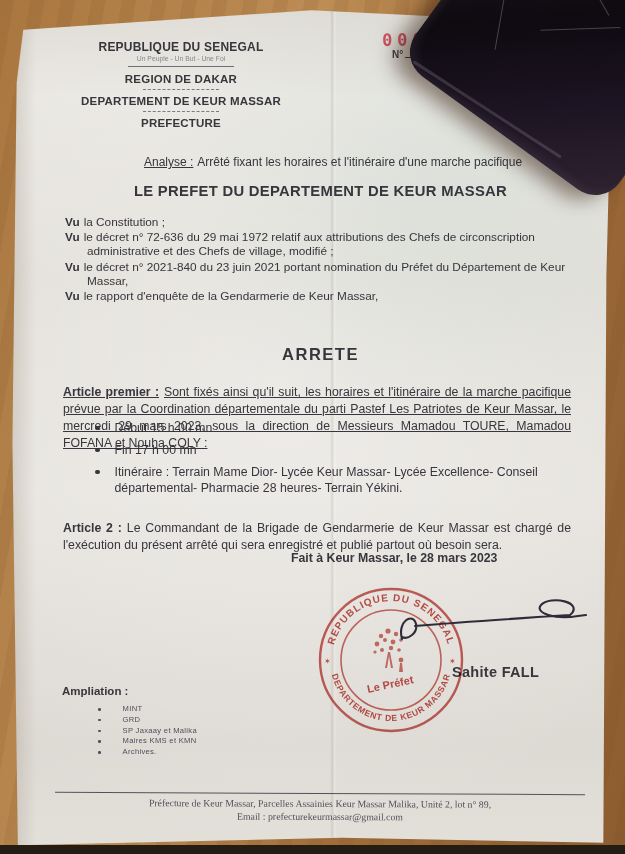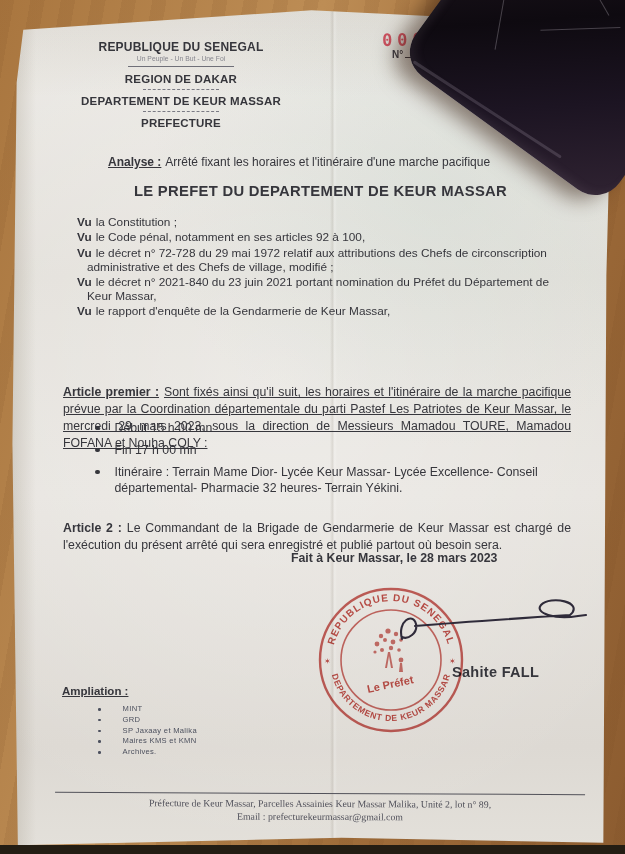--- a/index.html
+++ b/index.html
@@ -43,45 +43,45 @@
   .sep-dash{width:76px;border-top:1px dashed #7a7a84;margin:4px auto 5px;}
   .lh-line{font-size:11.5px;font-weight:bold;letter-spacing:.2px;}
   
   .refblock{position:absolute;left:372px;top:22px;}
   .ref-num{font-family:"DejaVu Sans Mono",monospace;font-size:17px;font-weight:bold;
            color:#cd5260;letter-spacing:5px;transform:rotate(-1.2deg);display:inline-block;}
   .ref-line{margin-top:-1px;font-size:10px;font-weight:bold;color:#3c3c44;padding-left:10px;}
   .ref-underline{display:inline-block;width:84px;border-bottom:1.5px solid #3c3c44;height:9px;margin:0 2px;}
   
   .analyse{position:absolute;left:98px;top:148px;font-size:12px;}
-  .analyse .lbl{font-weight:bold;text-decoration:underline;margin-right:4px;}
+  .analyse .lbl{font-weight:normal;text-decoration:underline;margin-right:4px;margin-left:36px;}
   .doc-title{position:absolute;left:30px;right:12px;top:176px;text-align:center;
              font-size:14.8px;font-weight:bold;letter-spacing:.3px;}
   .visas{position:absolute;left:55px;top:209px;width:502px;font-size:11.8px;line-height:13.9px;}
   .visa{padding-left:22px;text-indent:-22px;margin-bottom:1.5px;}
-  .visa .lbl{font-weight:bold;margin-right:4px;margin-left:12px;}
+  .visa .lbl{font-weight:bold;margin-right:4px;}
   .decree-word{position:absolute;left:30px;right:12px;top:338px;text-align:center;
                font-size:16.5px;font-weight:bold;letter-spacing:1.5px;}
   .article{position:absolute;left:53px;width:508px;font-size:12.3px;line-height:17px;text-align:justify;}
   .article .lbl{font-weight:bold;margin-right:5px;}
   .art1{top:365px;text-decoration:underline;}
   .art2{top:501px;}
   .sched{position:absolute;left:85px;top:413px;width:460px;font-size:12.3px;line-height:16px;
          list-style:none;margin:0;padding:0;}
   .sched li{display:flex;margin-bottom:6px;}
   .dot{width:4.5px;height:4.5px;border-radius:50%;background:#36363c;flex:0 0 auto;
        margin:5.5px 15px 0 0;}
   .fait{position:absolute;left:281px;top:544px;font-size:12.3px;font-weight:bold;}
   
   .stamp{position:absolute;left:305px;top:577px;width:152px;height:152px;z-index:5;
          mix-blend-mode:multiply;opacity:.92;}
   .signature{position:absolute;left:378px;top:586px;width:200px;height:60px;z-index:6;}
   .signer{position:absolute;left:442px;top:657px;font-size:14.5px;font-weight:bold;letter-spacing:.3px;}
   
-  .amp-label{position:absolute;left:52px;top:678px;font-size:11.5px;font-weight:bold;text-decoration:underline;}
+  .amp-label{position:absolute;left:52px;top:678px;font-size:11.5px;font-weight:bold;}
   .amp-list{position:absolute;left:88px;top:697px;list-style:none;margin:0;padding:0;
             font-size:7.6px;line-height:10.8px;color:#4c505e;letter-spacing:.3px;}
   .amp-list li{display:flex;}
   .amp-dot{width:2.6px;height:2.6px;border-radius:50%;background:#4c505e;flex:0 0 auto;
            margin:4px 22px 0 0;}
   
   .footer{position:absolute;left:45px;right:28px;top:786px;text-align:center;
           font-family:"Liberation Serif",serif;font-size:9.8px;line-height:13px;color:#50505a;
           border-top:1.2px solid #52525a;padding-top:3px;transform:rotate(.25deg);}
 </style>
@@ -115,43 +115,43 @@
     </div>
 
     <div class="analyse">
       <span class="lbl">Analyse :</span><span>Arrêté fixant les horaires et l'itinéraire d'une marche pacifique</span>
     </div>
 
     <div class="doc-title">LE PREFET DU DEPARTEMENT DE KEUR MASSAR</div>
 
     <div class="visas">
       <div class="visa"><span class="lbl">Vu</span><span>la Constitution ;</span></div>
-      <div class="visa"><span class="lbl">Vu</span><span>le Code pénal, notamment en ses articles 92 à 100,</span></div>
-      <div class="visa"><span class="lbl">Vu</span><span>le décret n° 72-728 du 29 mai 1972 relatif aux attributions des Chefs de circonscription administrative et des Chefs de village, modifié ;</span></div>
+      <div class="visa"><span class="lbl">Vu</span><span>le décret n° 72-636 du 29 mai 1972 relatif aux attributions des Chefs de circonscription administrative et des Chefs de village, modifié ;</span></div>
       <div class="visa"><span class="lbl">Vu</span><span>le décret n° 2021-840 du 23 juin 2021 portant nomination du Préfet du Département de Keur Massar,</span></div>
       <div class="visa"><span class="lbl">Vu</span><span>le rapport d'enquête de la Gendarmerie de Keur Massar,</span></div>
     </div>
 
+    <div class="decree-word">ARRETE</div>
 
     <p class="article art1">
       <span class="lbl">Article premier :</span><span>Sont fixés ainsi qu'il suit, les horaires et l'itinéraire de la marche pacifique prévue par la Coordination départementale du parti Pastef Les Patriotes de Keur Massar, le mercredi 29 mars 2023, sous la direction de Messieurs Mamadou TOURE, Mamadou FOFANA et Nouha COLY :</span>
     </p>
 
     <ul class="sched">
       <li>
           <span class="dot"></span>
           <span>Début 15 h 00 mn</span>
         </li>
       <li>
           <span class="dot"></span>
           <span>Fin 17 h 00 mn</span>
         </li>
       <li>
           <span class="dot"></span>
-          <span>Itinéraire : Terrain Mame Dior- Lycée Keur Massar- Lycée Excellence- Conseil départemental- Pharmacie 32 heures- Terrain Yékini.</span>
+          <span>Itinéraire : Terrain Mame Dior- Lycée Keur Massar- Lycée Excellence- Conseil départemental- Pharmacie 28 heures- Terrain Yékini.</span>
         </li>
     </ul>
 
     <p class="article art2">
       <span class="lbl">Article 2 :</span><span>Le Commandant de la Brigade de Gendarmerie de Keur Massar est chargé de l'exécution du présent arrêté qui sera enregistré et publié partout où besoin sera.</span>
     </p>
 
     <div class="fait">Fait à Keur Massar, le 28 mars 2023</div>
 
     <svg class="stamp" viewBox="0 0 152 152">

